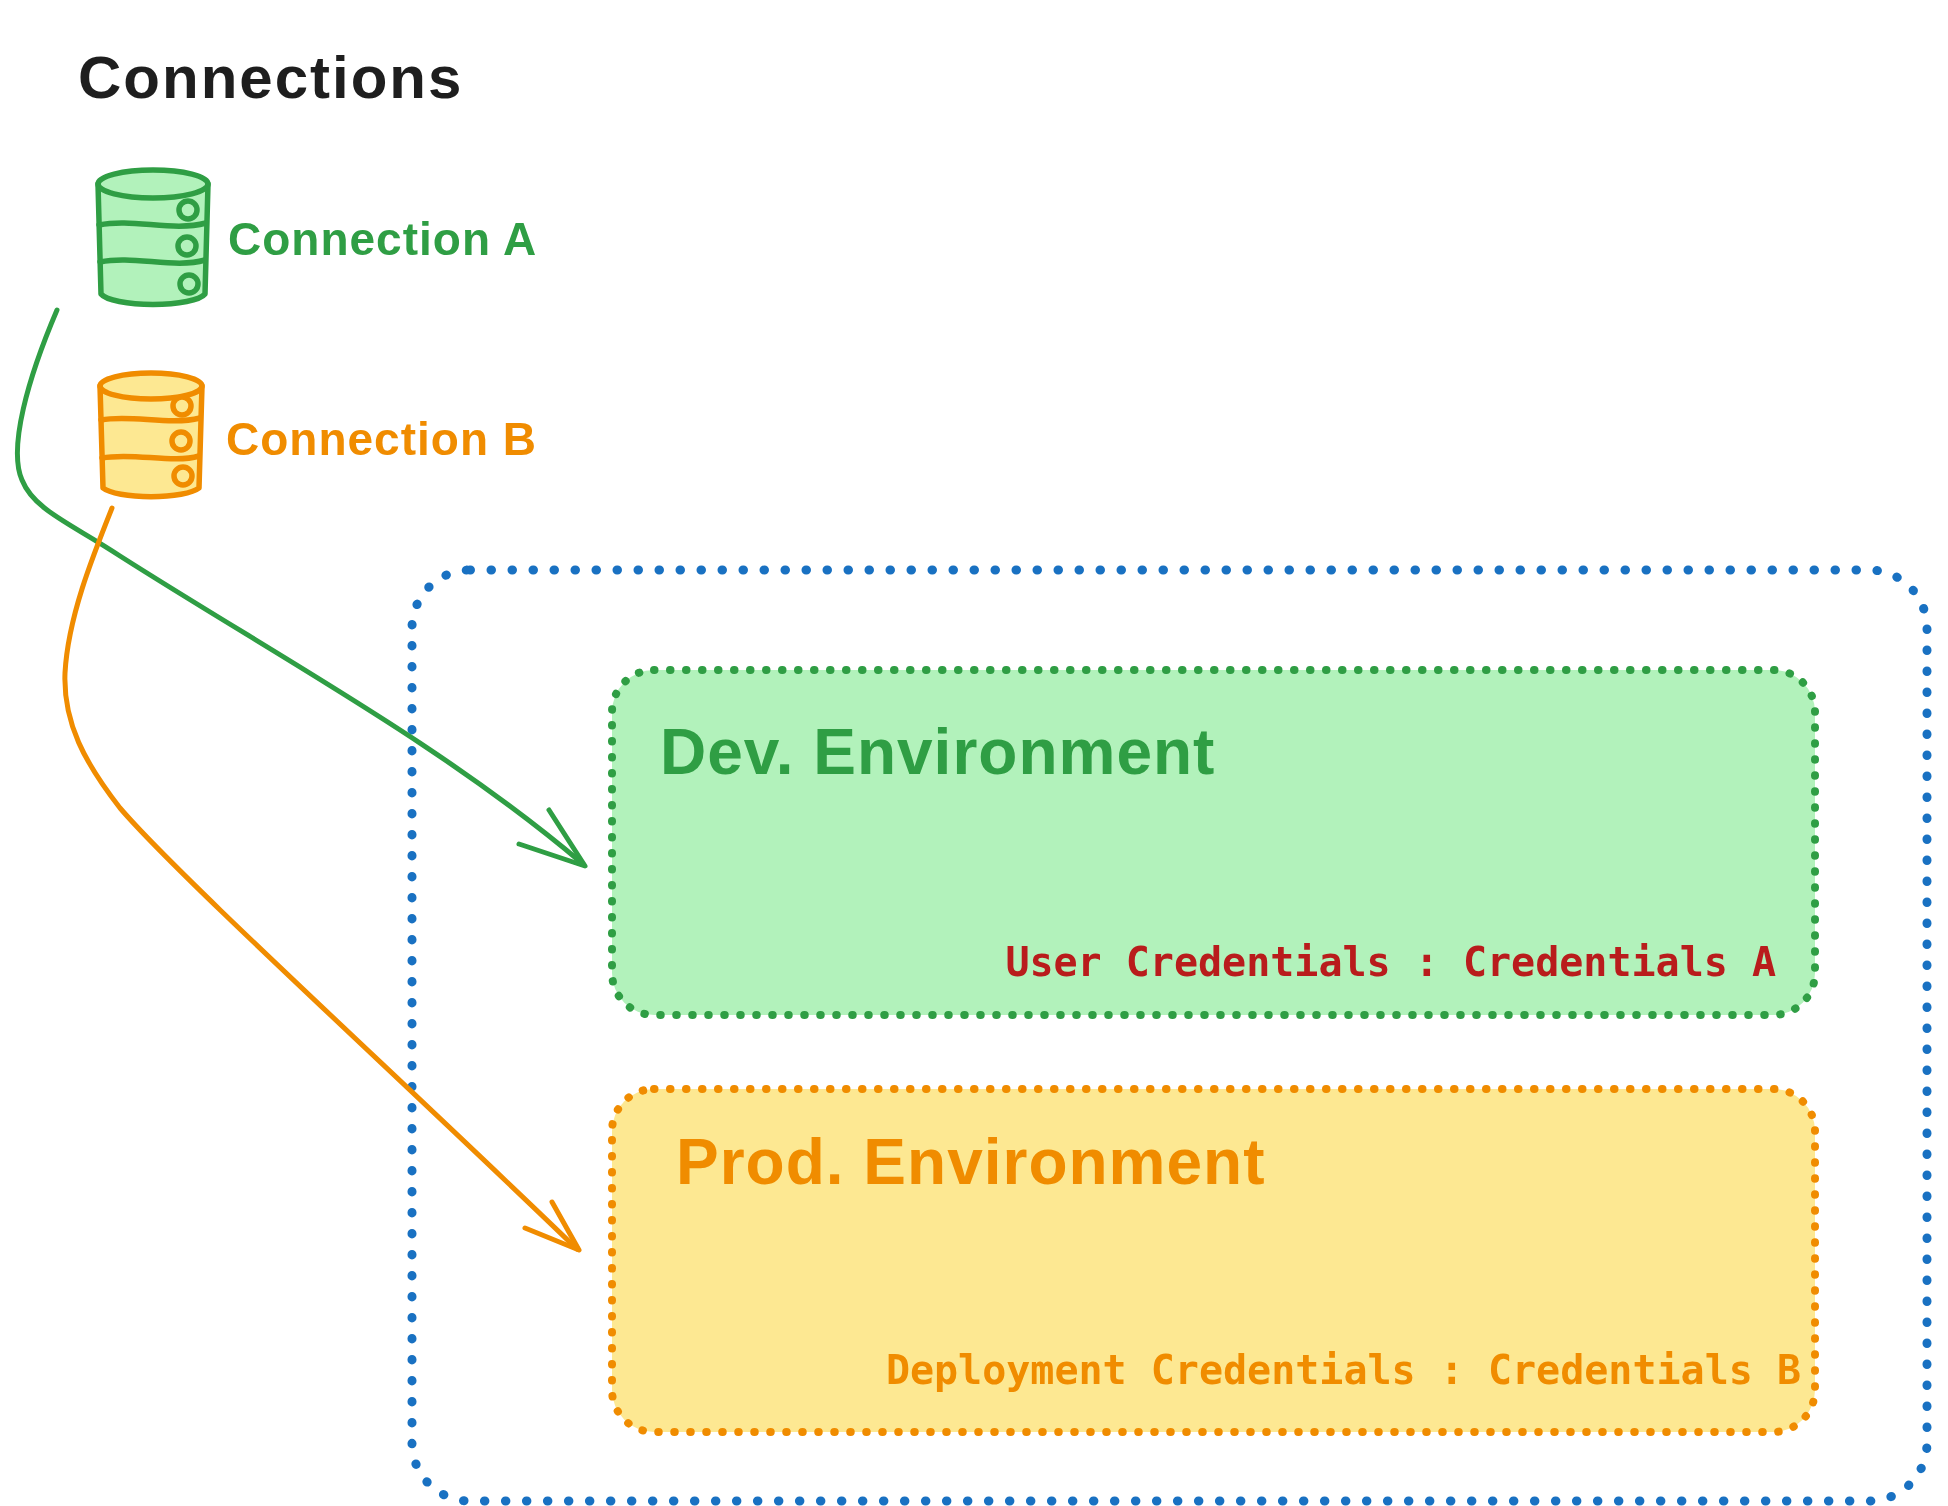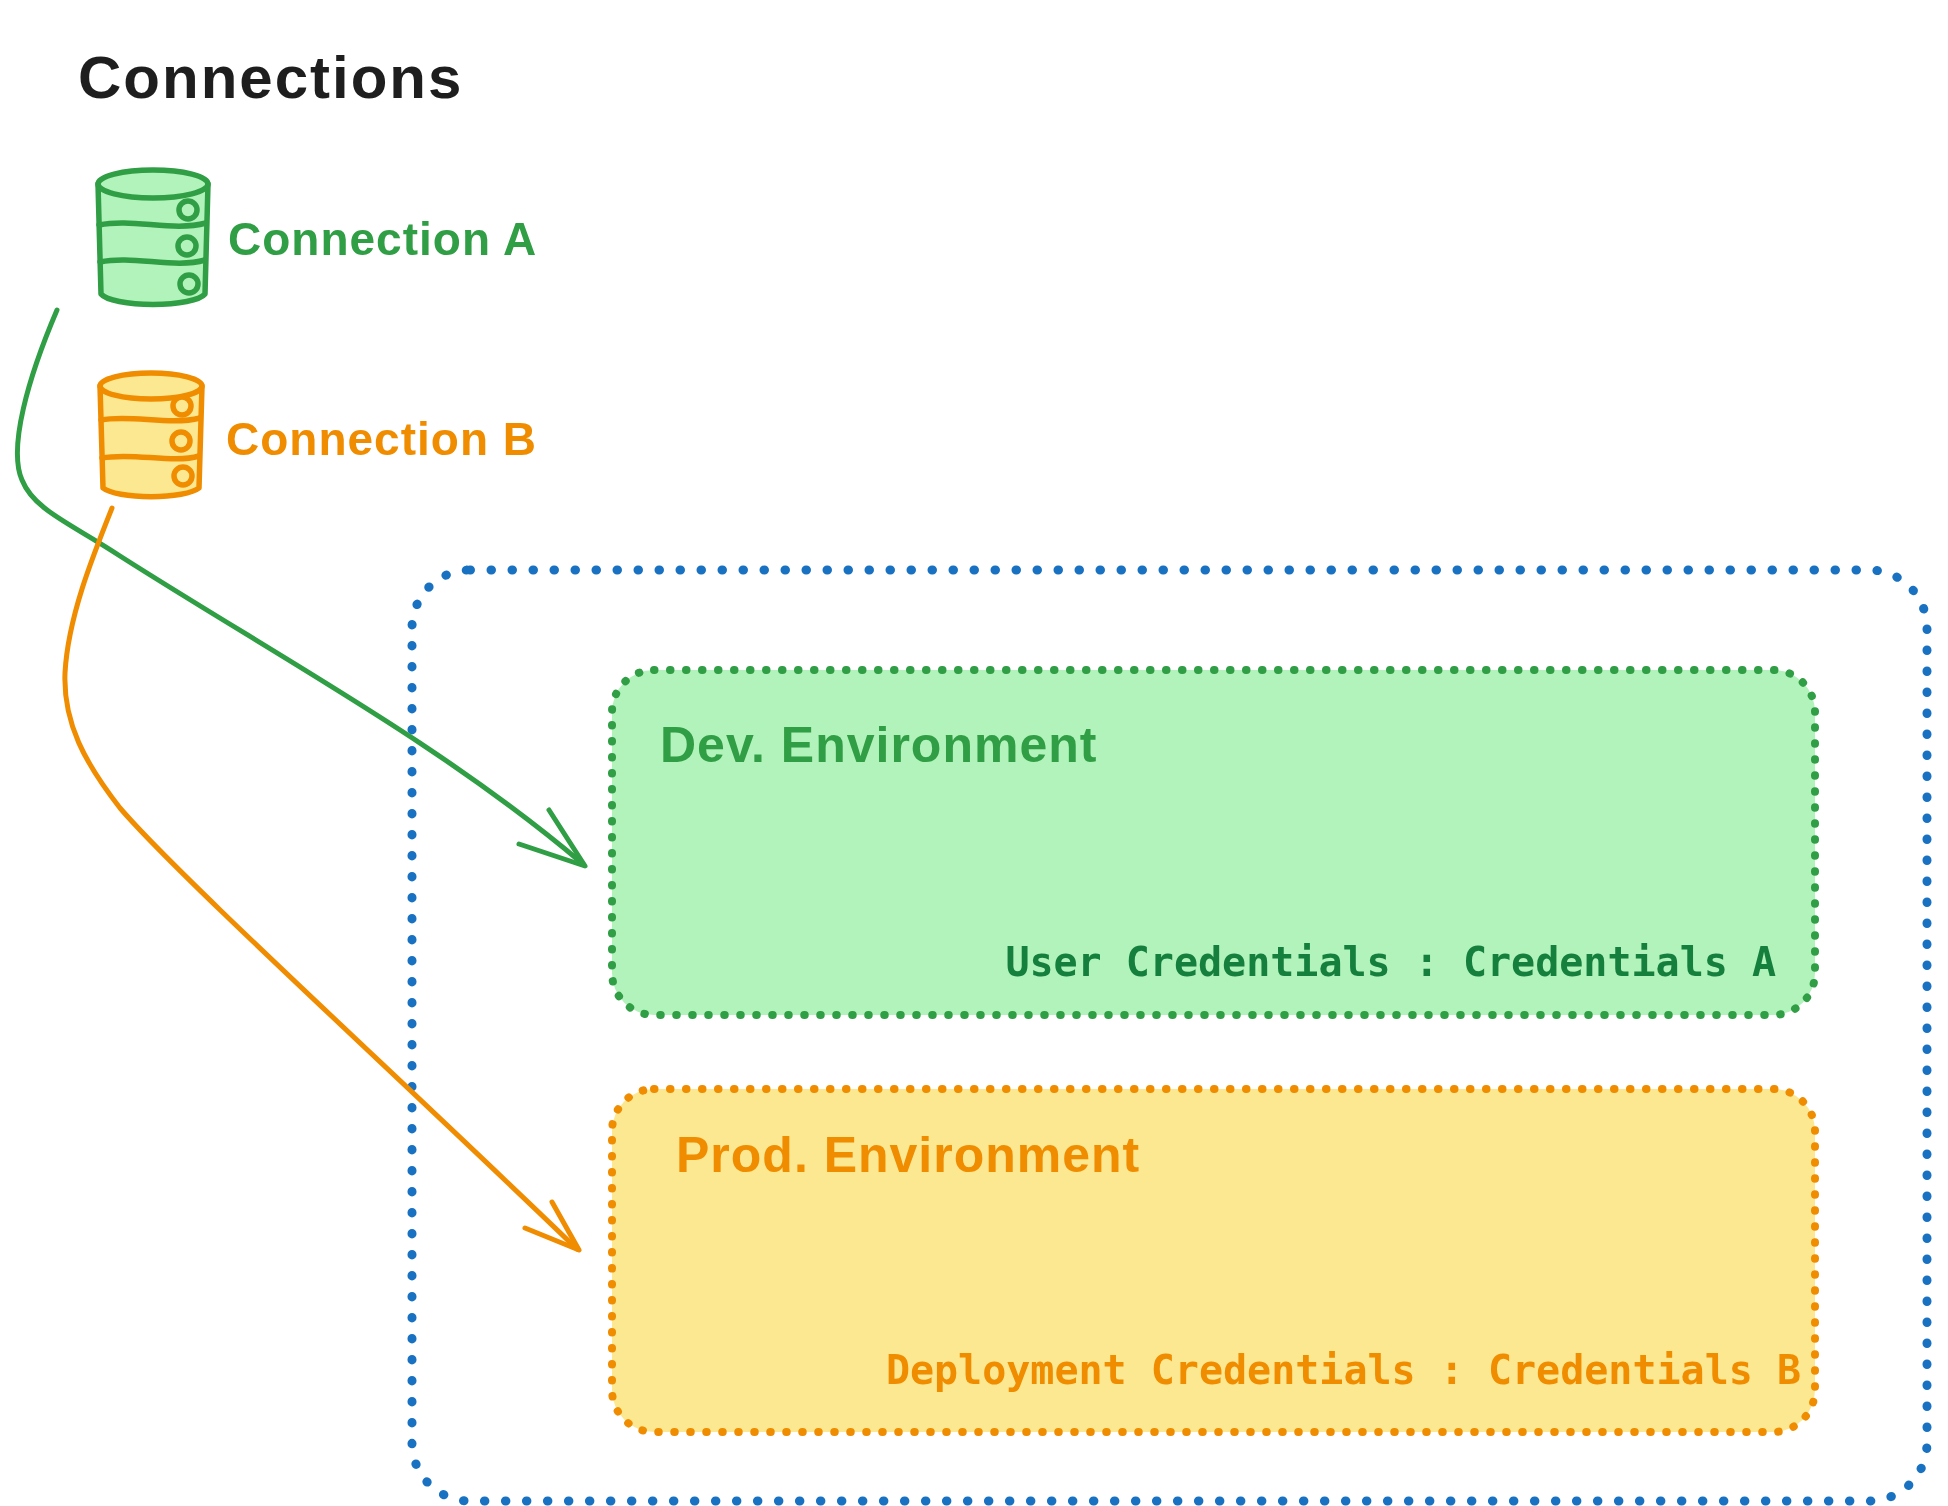--- a/index.html
+++ b/index.html
@@ -38,21 +38,21 @@
   }
   .conn-a { left: 228px; top: 198px; }
   .conn-b { left: 226px; top: 398px; }
   .project-title {
     left: 1538px;
     top: 426px;
     font-size: 64px;
     letter-spacing: 2px;
   }
   .env-label {
-    font-size: 50px;
+    font-size: 64px;
     letter-spacing: 1px;
   }
   .dev-label  { left: 660px; top: 702px; }
   .prod-label { left: 676px; top: 1112px; }
   .cred {
     font-family: "DejaVu Sans Mono", monospace;
     font-size: 40px;
     font-weight: 700;
     text-align: right;
   }
@@ -111,18 +111,18 @@
 
   <div class="txt title" style="color: rgb(30, 30, 30);">Connections</div>
 
   <div class="txt conn-label conn-a" style="color: rgb(47, 158, 68);">Connection A</div>
 
   <div class="txt conn-label conn-b" style="color: rgb(240, 140, 0);">Connection B</div>
 
 
   <div class="txt env-label dev-label" style="color: rgb(47, 158, 68);">Dev. Environment</div>
 
-  <div class="txt cred dev-cred" style="color: #15803d;">User Credentials : Credentials A</div>
+  <div class="txt cred dev-cred" style="color: #b91c1c;">User Credentials : Credentials A</div>
 
   <div class="txt env-label prod-label" style="color: rgb(240, 140, 0);">Prod. Environment</div>
 
   <div class="txt cred prod-cred" style="color: rgb(240, 140, 0);">Deployment Credentials : Credentials B</div>
 </div>
 
 </body></html>

